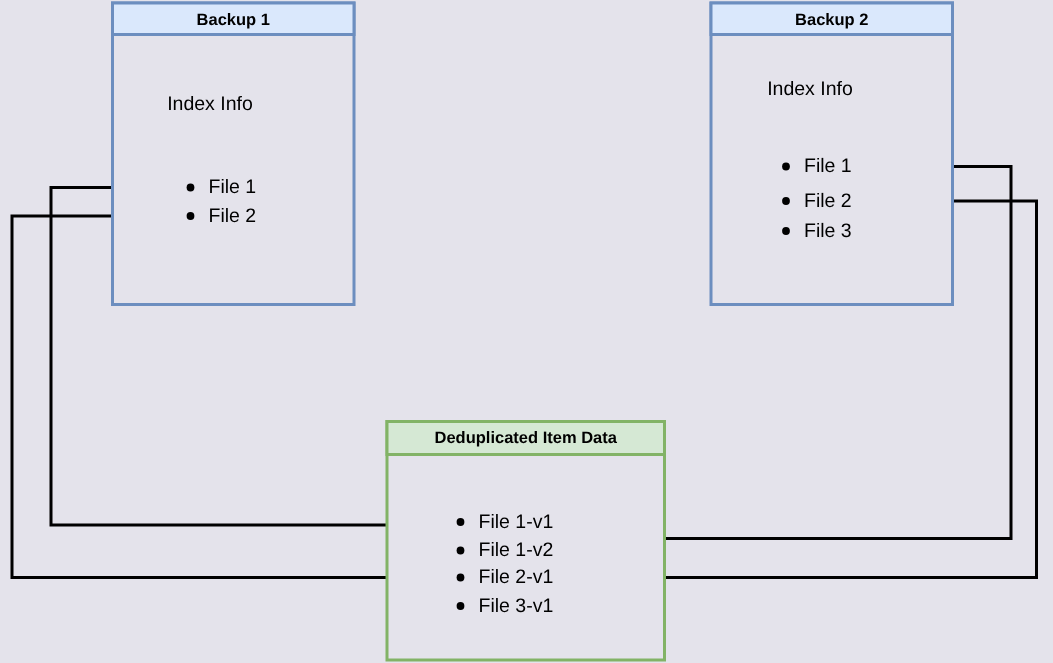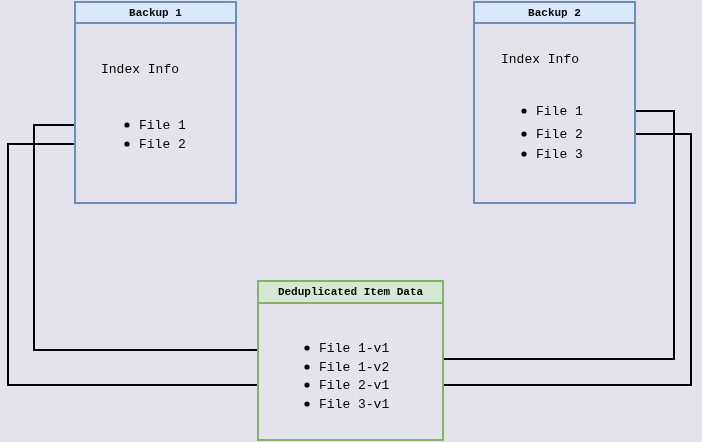--- a/index.html
+++ b/index.html
@@ -10,21 +10,20 @@
     width: 702px;
     height: 442px;
     background: #e4e3eb;
     font-family: "Liberation Sans", sans-serif;
     overflow: hidden;
   }
   #stage {
     position: relative;
     width: 702px;
     height: 429px;
-    font-family: Liberation Mono, monospace;
   }
   svg.layer {
     position: absolute;
     left: 0;
     top: 0;
     width: 702px;
     height: 442px;
   }
   .box-title {
     font-size: 11px;

